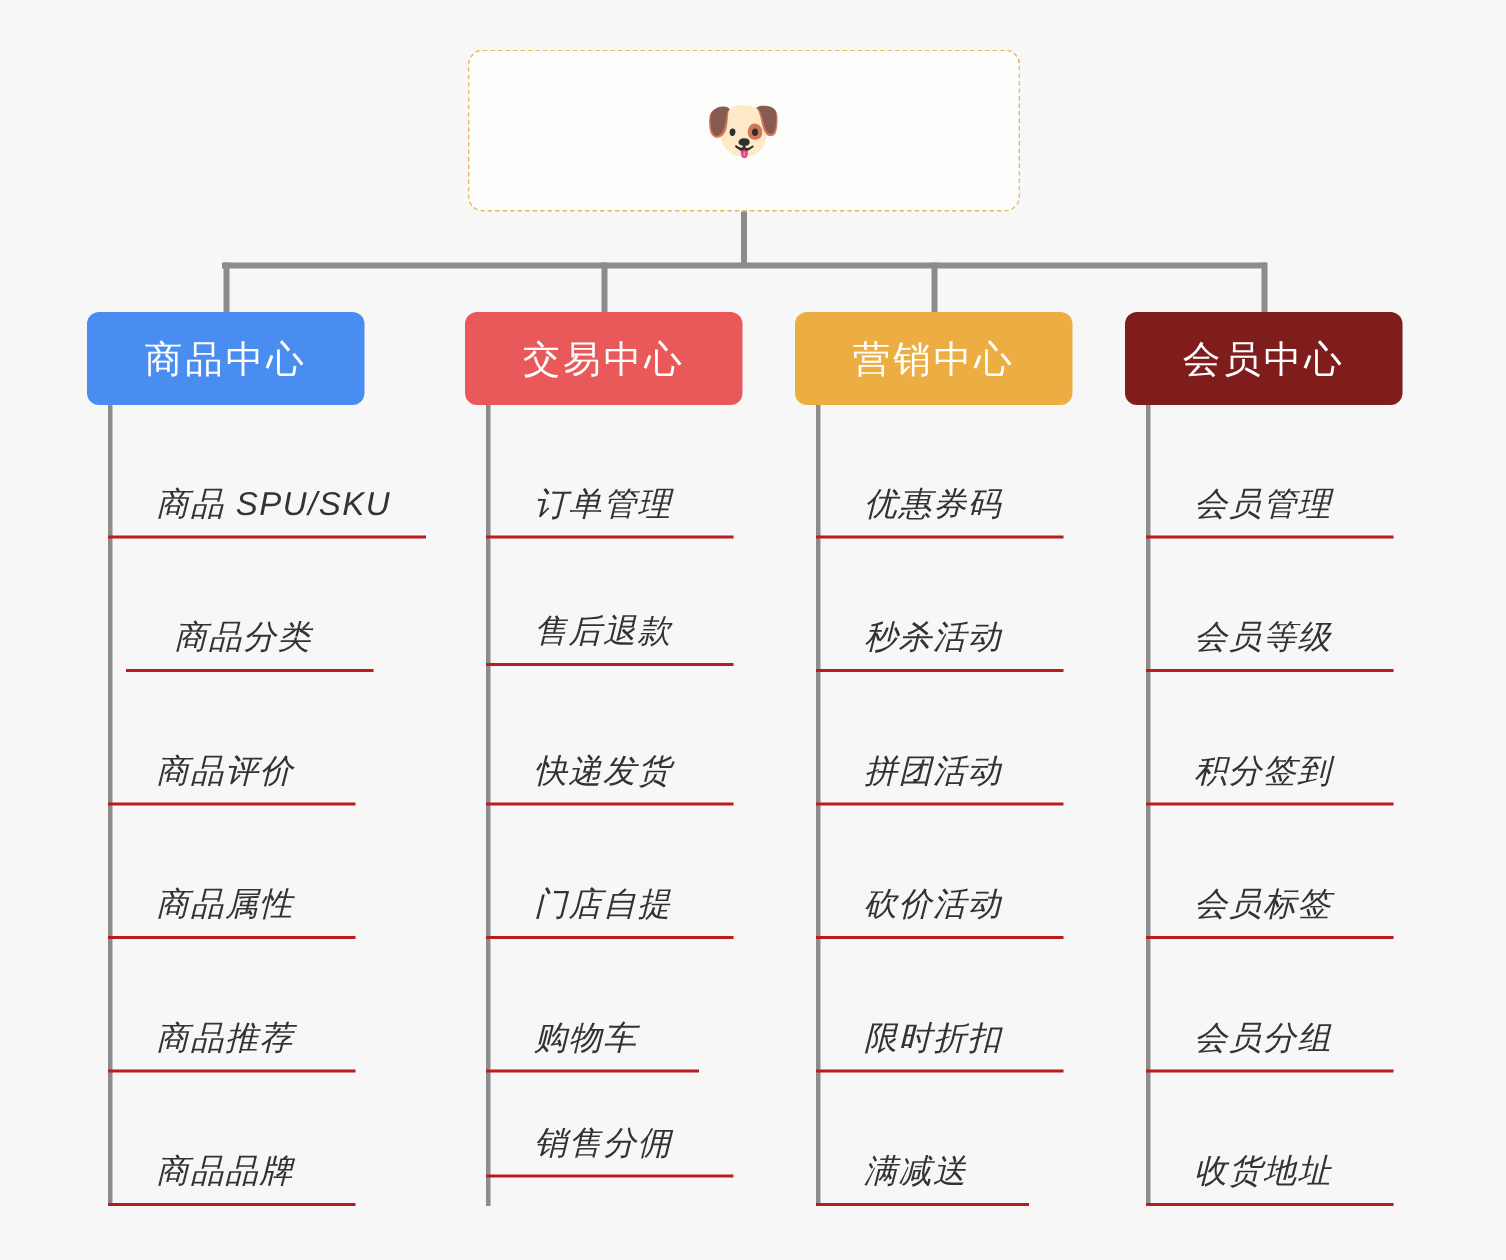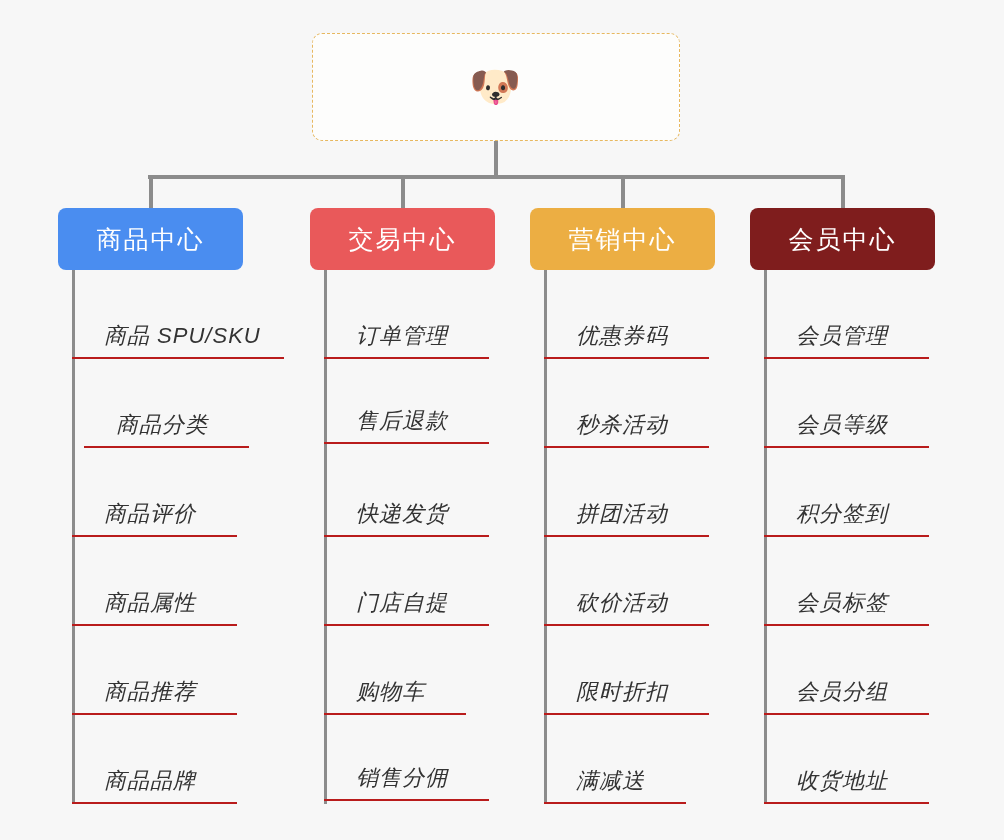--- a/index.html
+++ b/index.html
@@ -142,21 +142,21 @@
         </div>
         <div class="leaf" style="top: 178px; width: 165px; align-items: flex-end;">
           <div class="leaf-inner"><span class="leaf-label">快递发货</span></div>
         </div>
         <div class="leaf" style="top: 267px; width: 165px;">
           <div class="leaf-inner"><span class="leaf-label">门店自提</span></div>
         </div>
         <div class="leaf" style="top: 356px; width: 142px;">
           <div class="leaf-inner"><span class="leaf-label">购物车</span></div>
         </div>
-        <div class="leaf" style="top: 442px; width: 165px; justify-content: flex-end;">
+        <div class="leaf" style="top: 426px; width: 165px; justify-content: flex-end;">
           <div class="leaf-inner"><span class="leaf-label">销售分佣</span></div>
         </div>
       </div>
       <div class="cat-box" style="left: 530px; background: rgb(236, 174, 67);">
         <span class="cat-label">营销中心</span>
       </div>
       <div class="column" style="left: 544px; height: 534px;">
         <div class="spine" style="height: 534px;"></div>
         <div class="leaf" style="top: 0px; width: 165px;">
           <div class="leaf-inner"><span class="leaf-label">优惠券码</span></div>

